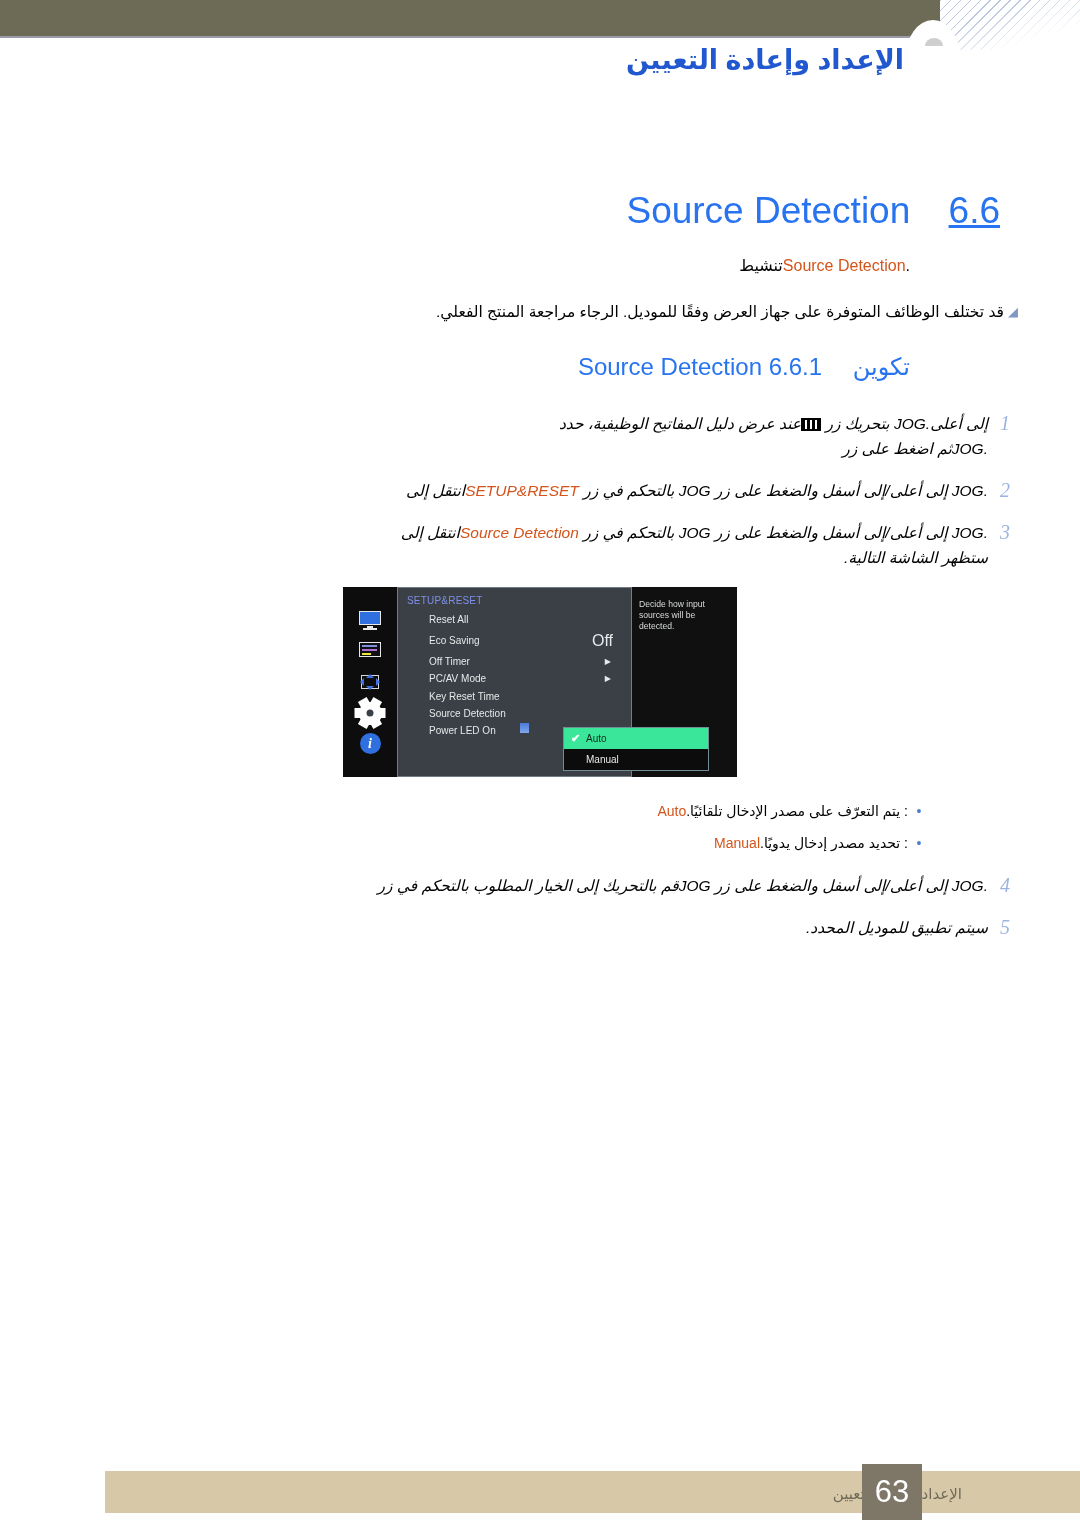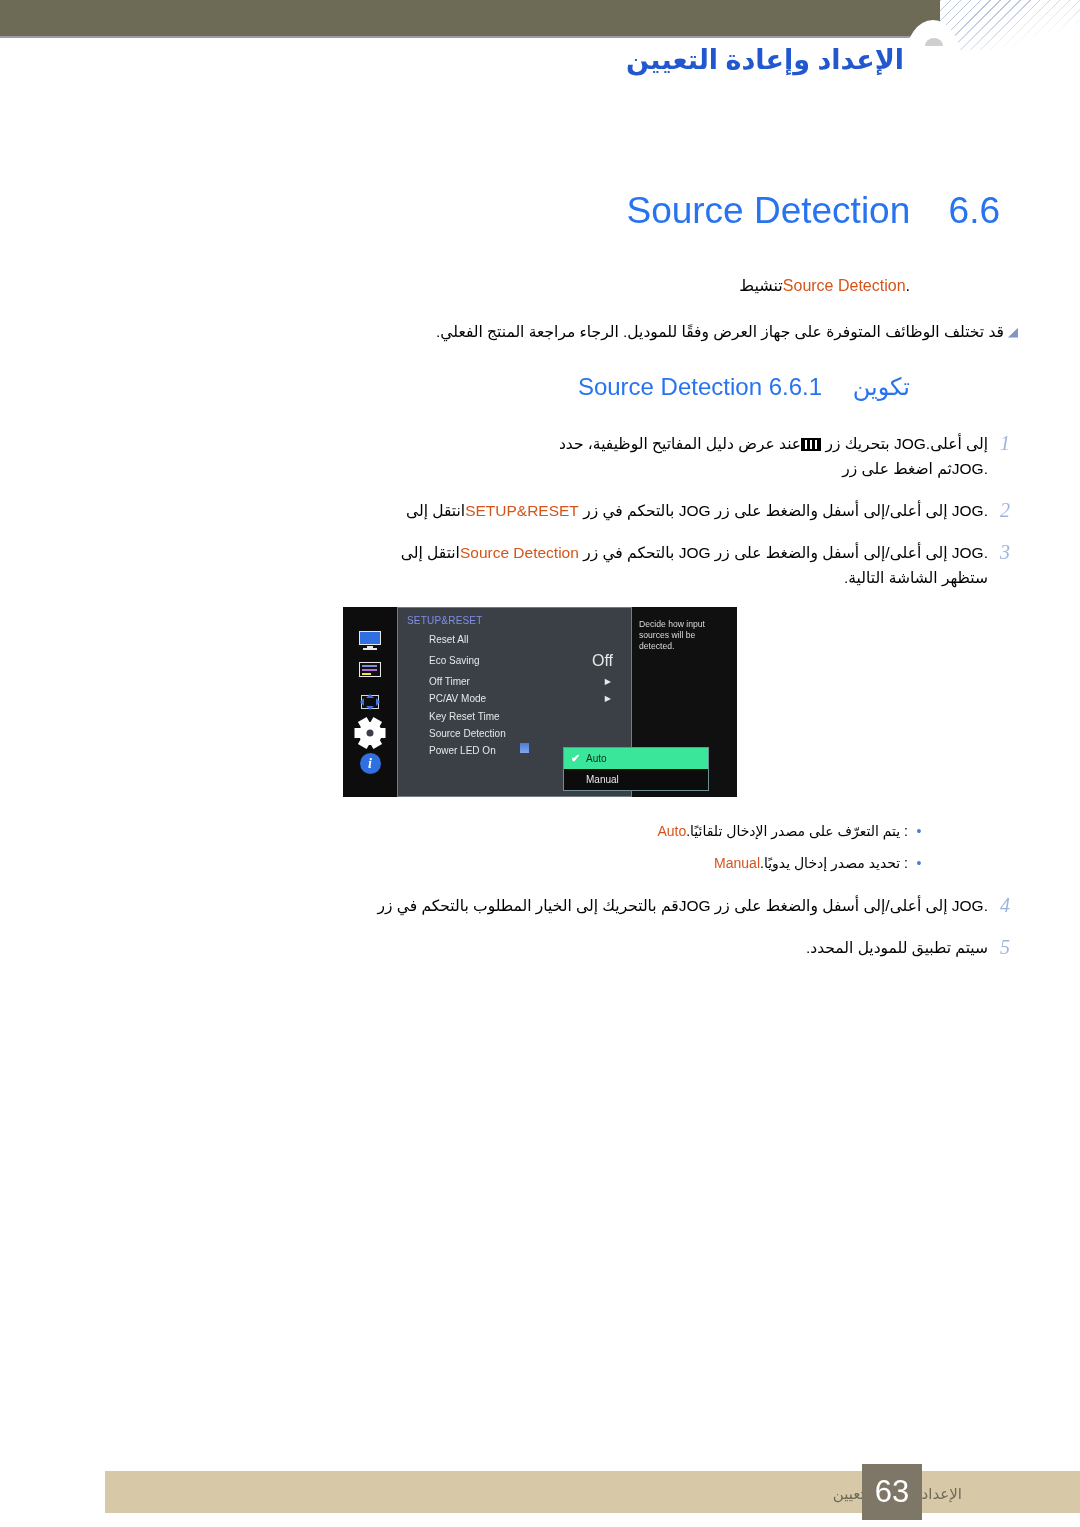--- a/index.html
+++ b/index.html
@@ -86,24 +86,24 @@
     text-align: right;
     padding-left: 0;
     padding-right: 0;
     margin: 0 80px 0 0;
     font-size: 37px;
     color: #2874f0;
     direction: ltr;
     text-align: right;
     padding-right: 0;
   }
-  .sec-title .num { margin-right: 0; }
+  .sec-title .num { margin-right: 0; text-decoration: underline; }
 
   .lead {
-    margin: 44px 170px 0 0;
+    margin: 24px 170px 0 0;
     text-align: right;
     font-size: 16px;
     direction: rtl;
   }
   .lead .en { color: #d4541a; direction: ltr; unicode-bidi: embed; }
 
   .note {
     margin: 26px 58px 0 0;
     display: flex;
     flex-direction: row;
@@ -154,20 +154,21 @@
     line-height: 25px;
     font-style: italic;
     font-family: "Liberation Serif", serif;
   }
   .step-body {
     flex: 1 1 auto;
     font-size: 15.5px;
     line-height: 25px;
     text-align: right;
     padding-left: 10px;
+    font-style: italic;
   }
   .step-body .en { direction: ltr; unicode-bidi: embed; }
   .step-body .orange { color: #d4541a; direction: ltr; unicode-bidi: embed; }
 
   .osd-glyph {
     display: inline-block;
     vertical-align: -2px;
     width: 20px;
     height: 13px;
     border: 2px solid #000;

